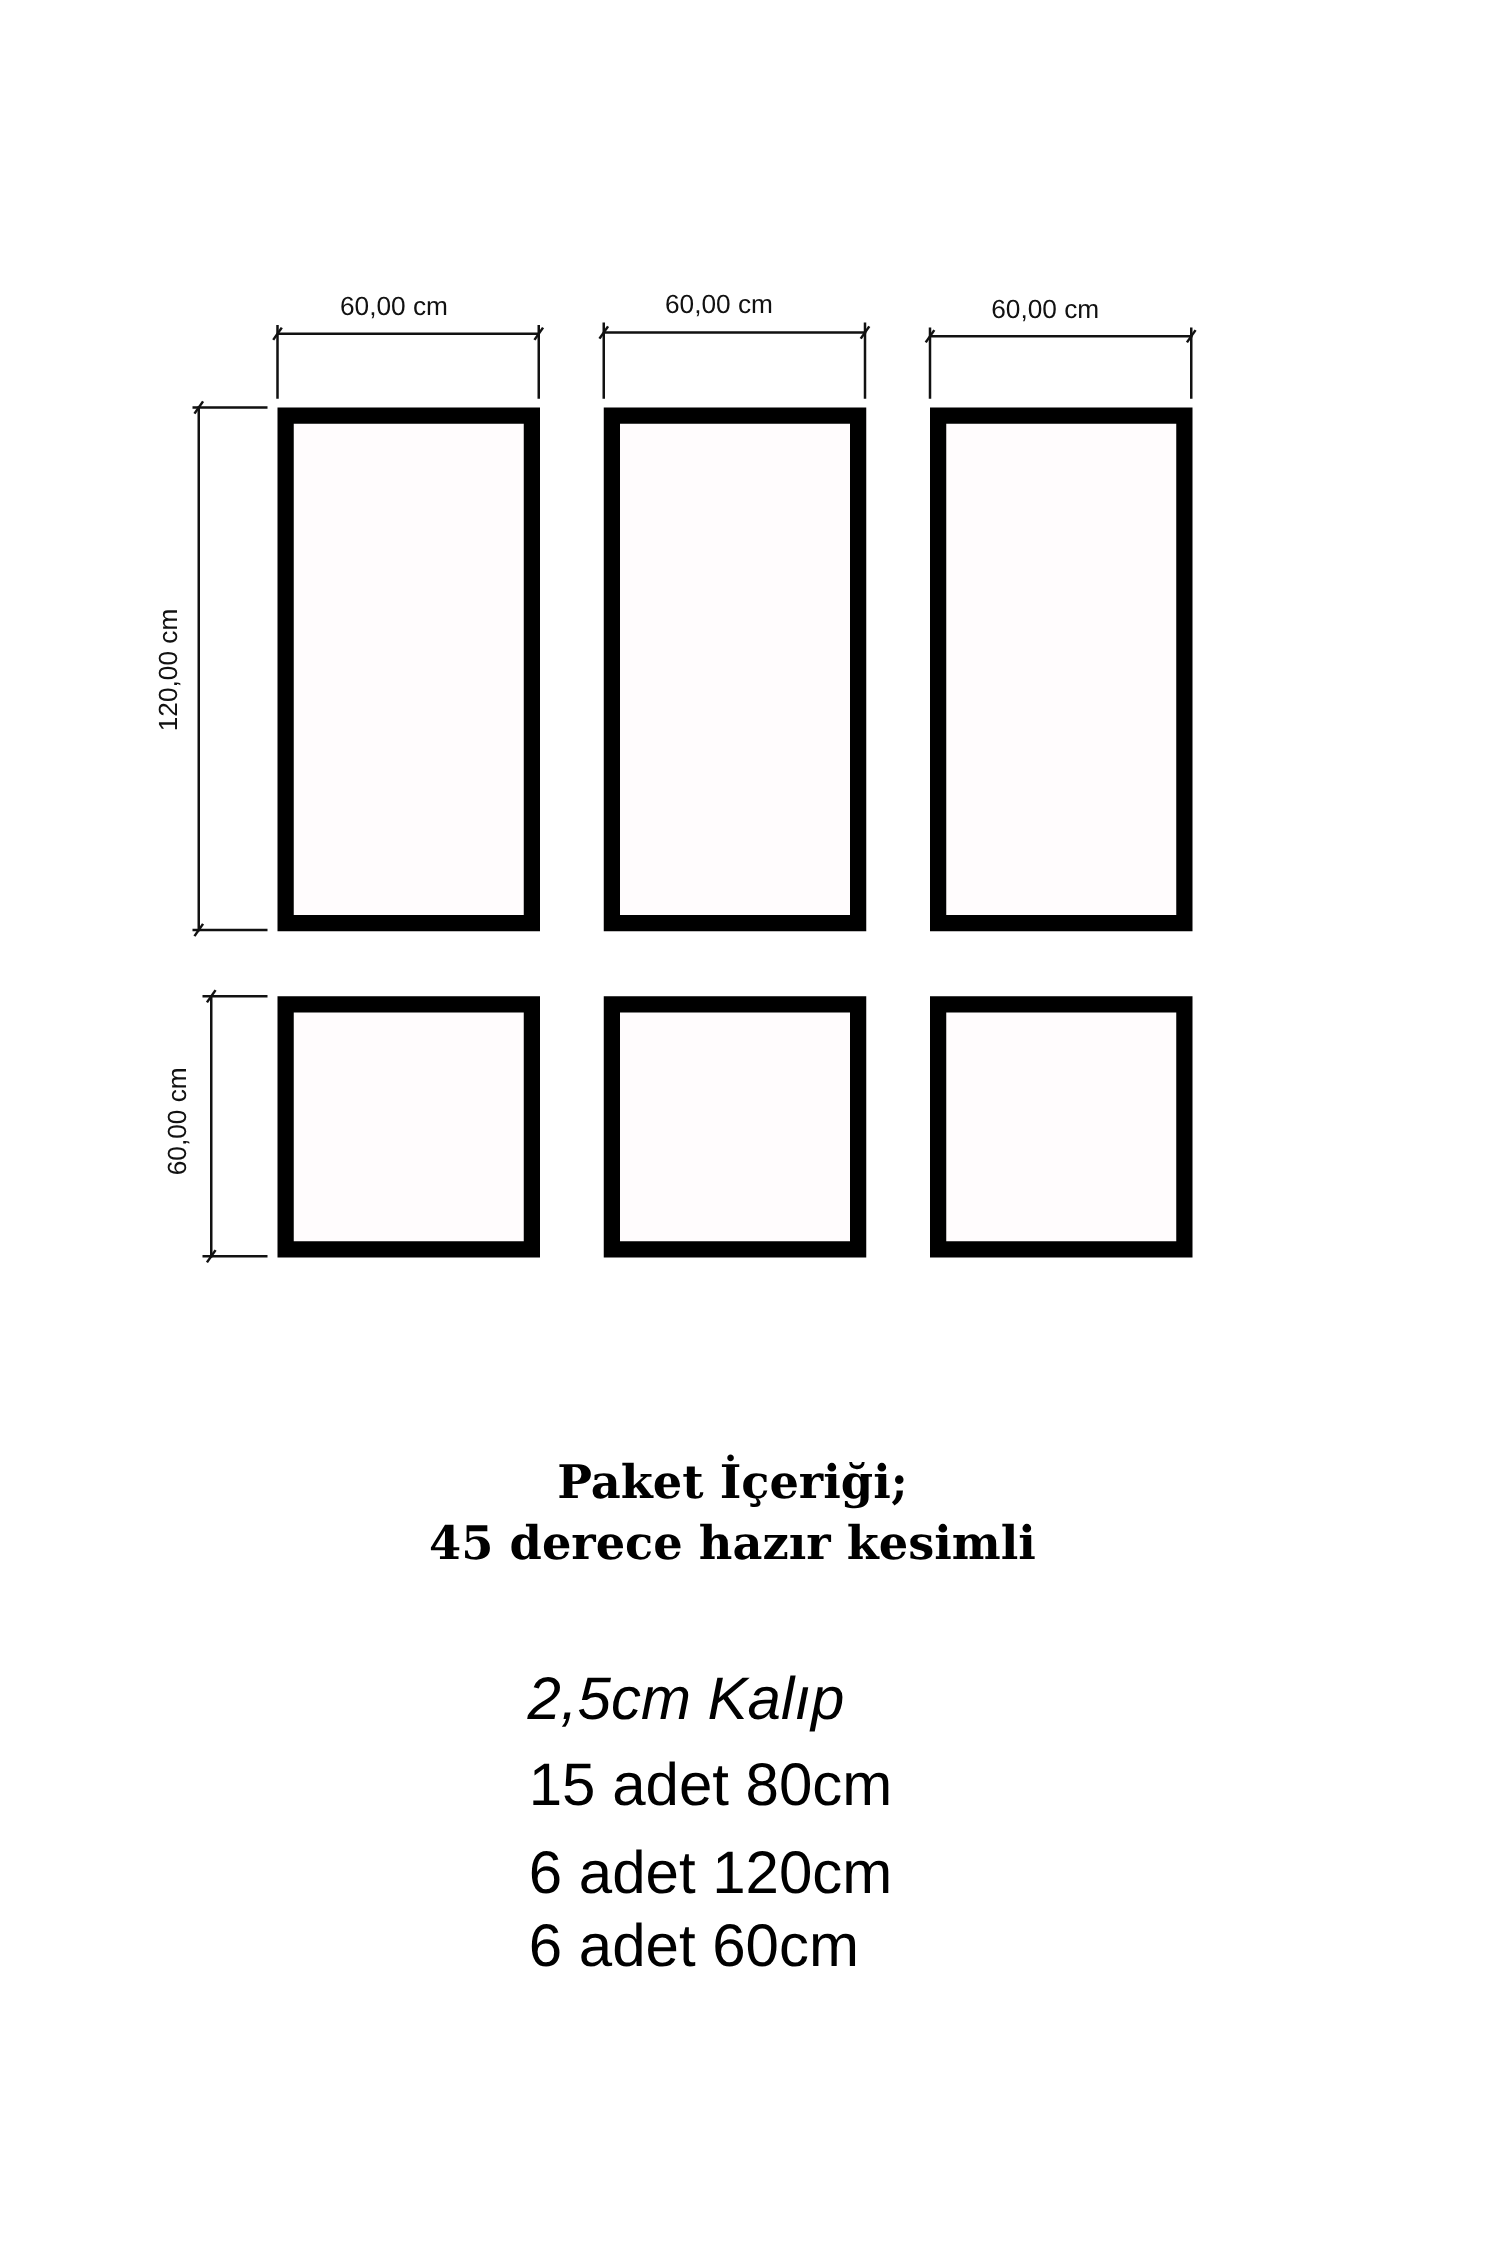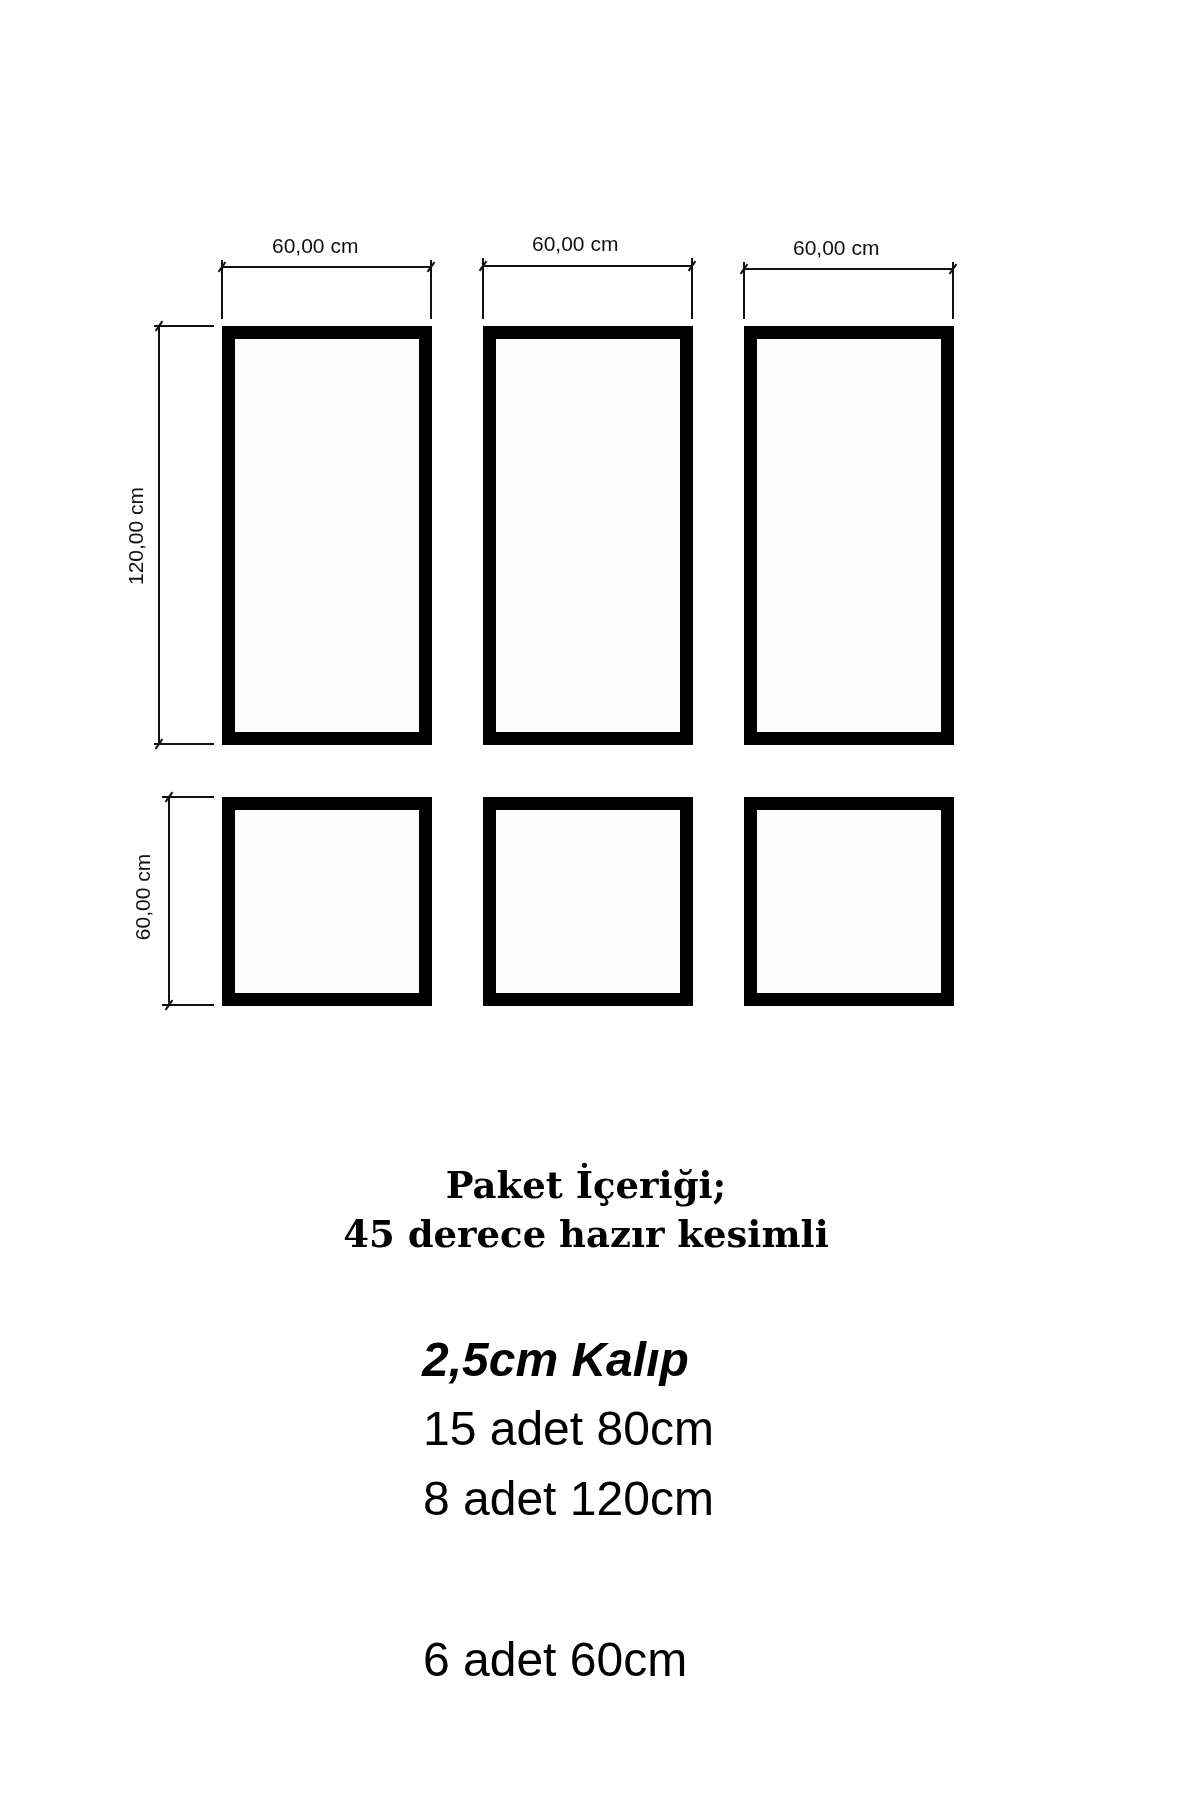--- a/index.html
+++ b/index.html
@@ -26,21 +26,21 @@
     position: absolute; width: 12px; height: 2px; background: #111;
     transform: rotate(-55deg);
   }
   .heading {
     position: absolute; left: 0; width: 1200px; text-align: center;
     font-family: "DejaVu Serif", serif; font-weight: bold; font-size: 37px;
     line-height: 1;
   }
   .kalip {
     position: absolute; left: 422px;
-    font-family: "Liberation Sans", sans-serif; font-weight: bold; font-style: italic;
+    font-family: "Liberation Sans", sans-serif; font-weight: normal; font-style: italic;
     font-size: 48px; line-height: 1;
   }
   .item {
     position: absolute; left: 423px;
     font-family: "Liberation Sans", sans-serif; font-size: 48px; line-height: 1;
   }
 </style>
 </head>
 <body>
 
@@ -85,14 +85,14 @@
 
 <div class="frame" style="left:222px; top:797px; width:210px; height:209px;"></div>
 <div class="frame" style="left:483px; top:797px; width:210px; height:209px;"></div>
 <div class="frame" style="left:744px; top:797px; width:210px; height:209px;"></div>
 
 <div class="heading" style="top:1167px; left:-14px;">Paket İçeriği;</div>
 <div class="heading" style="top:1216px; left:-14px;">45 derece hazır kesimli</div>
 
 <div class="kalip" style="top:1336px;">2,5cm Kalıp</div>
 <div class="item" style="top:1405px;">15 adet 80cm</div>
-<div class="item" style="top:1475px;">8 adet 120cm</div>
-<div class="item" style="top:1636px;">6 adet 60cm</div>
+<div class="item" style="top:1475px;">6 adet 120cm</div>
+<div class="item" style="top:1534px;">6 adet 60cm</div>
 
 </body></html>

